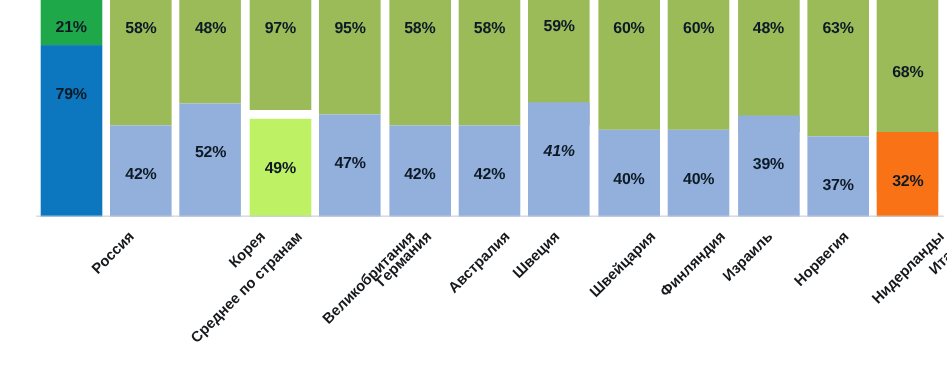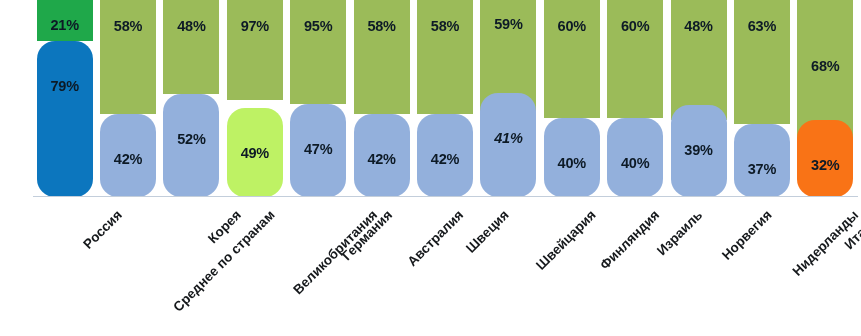--- a/index.html
+++ b/index.html
@@ -39,21 +39,21 @@
     right: 0;
     bottom: 0;
     top: 0;
   }
   .seg {
     position: absolute;
     left: 0;
     right: 0;
     box-sizing: border-box;
   }
-  .seg-lower { bottom: 0; border-radius: 18px; }
+  .seg-lower { bottom: 0; }
   .seg-upper { top: 0; }
 
   .seg-label {
     position: absolute;
     left: 0;
     right: 0;
     text-align: center;
     font-size: 14.5px;
     font-weight: bold;
     color: #0d1a26;

